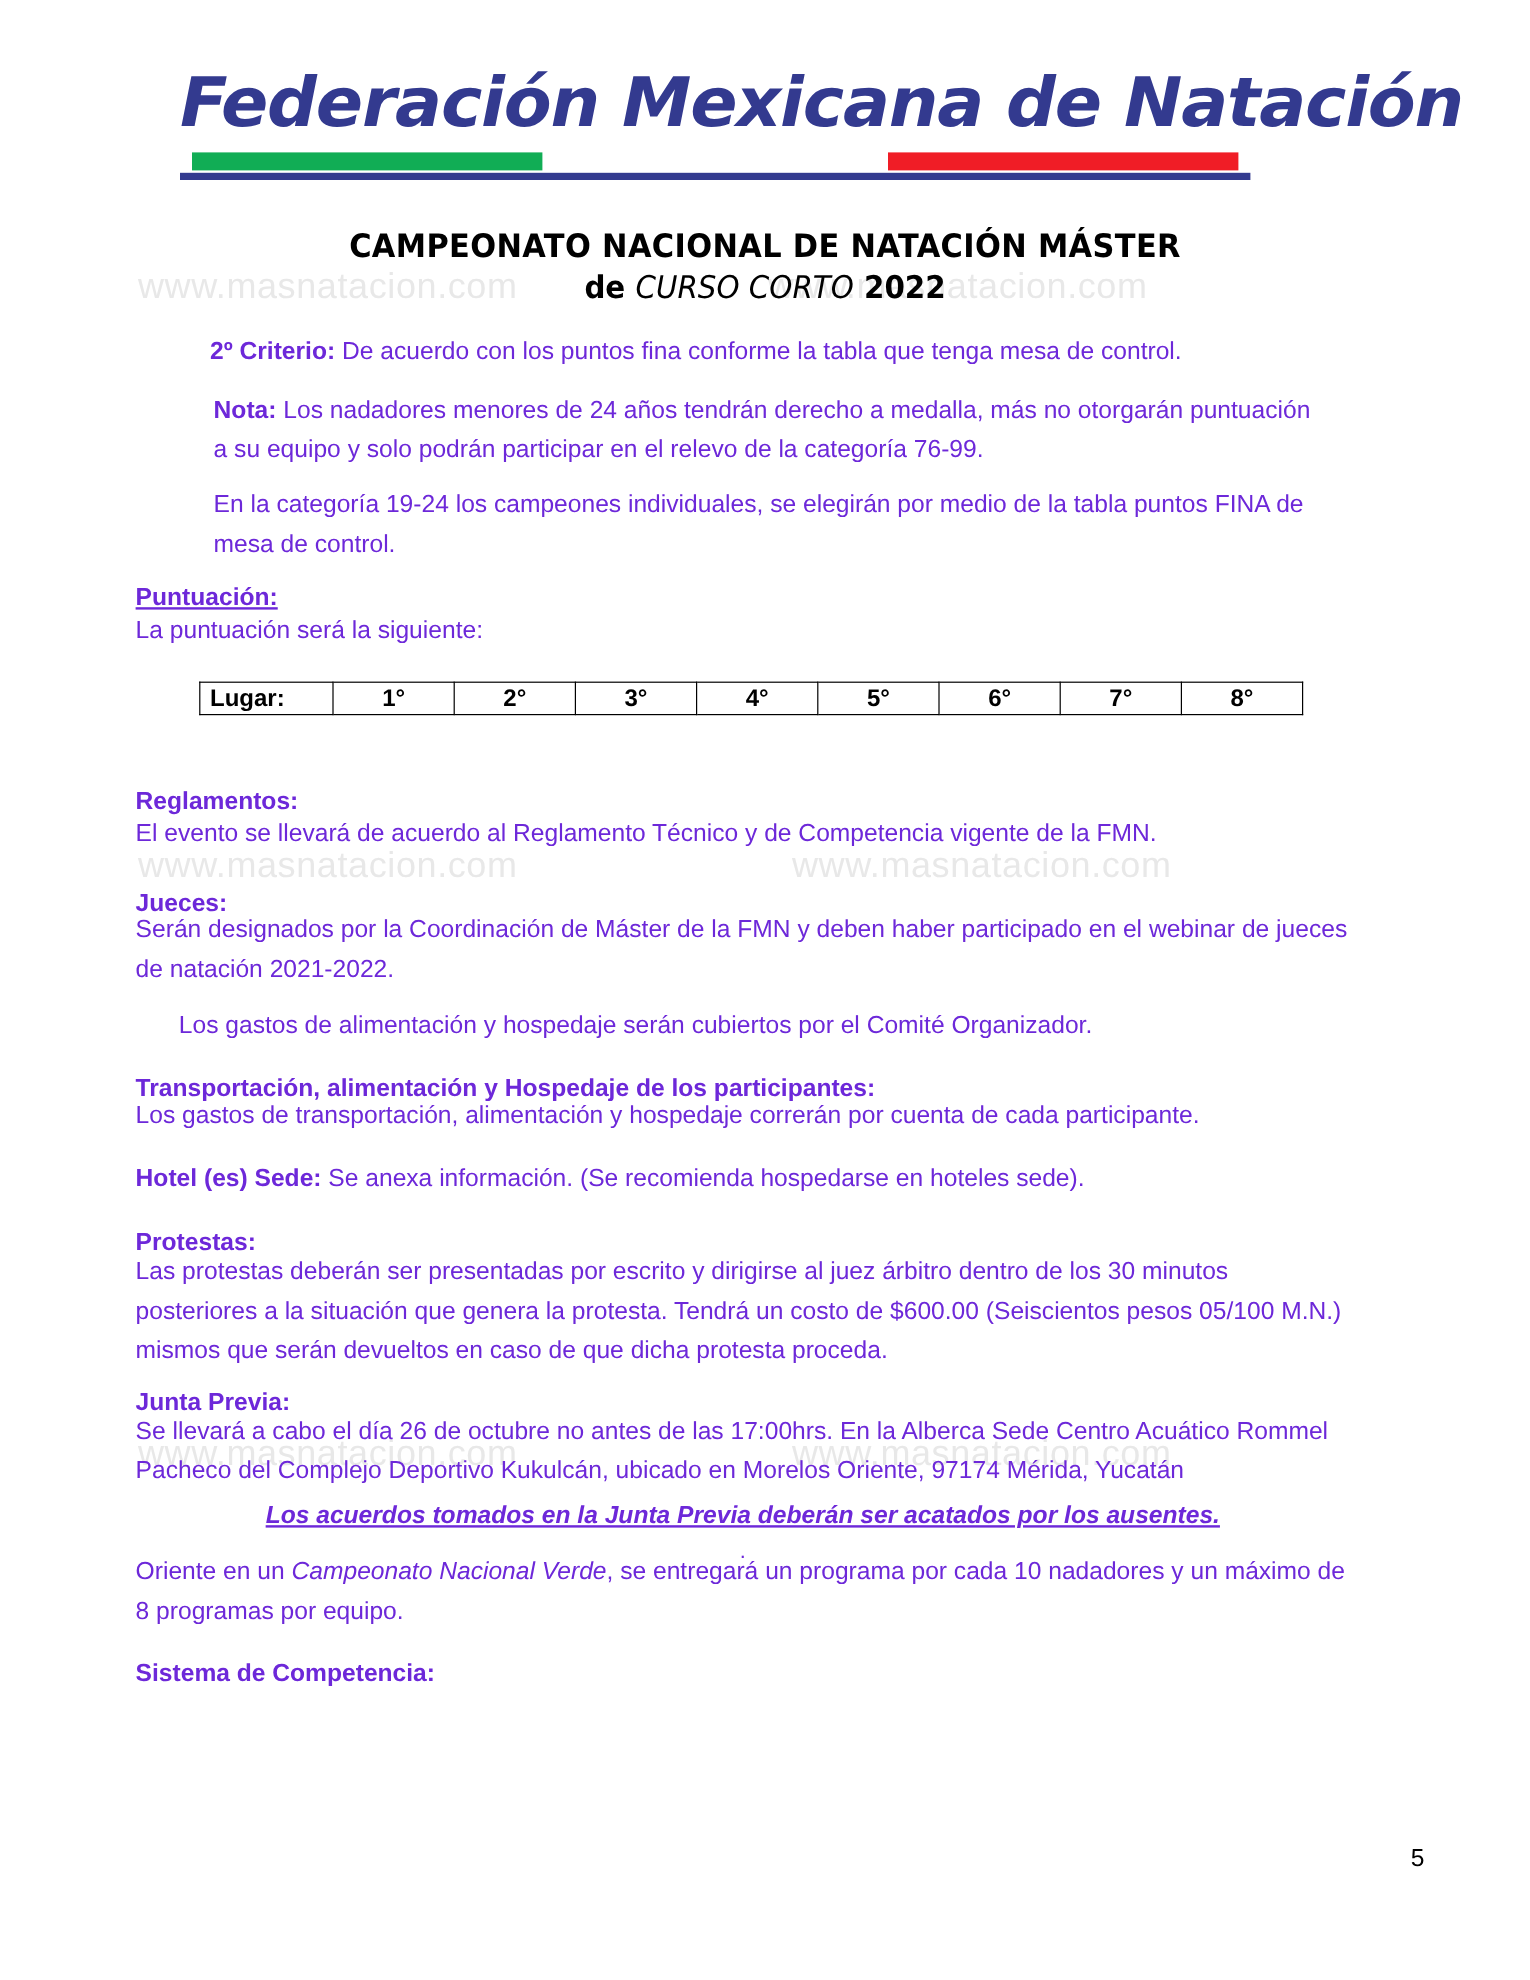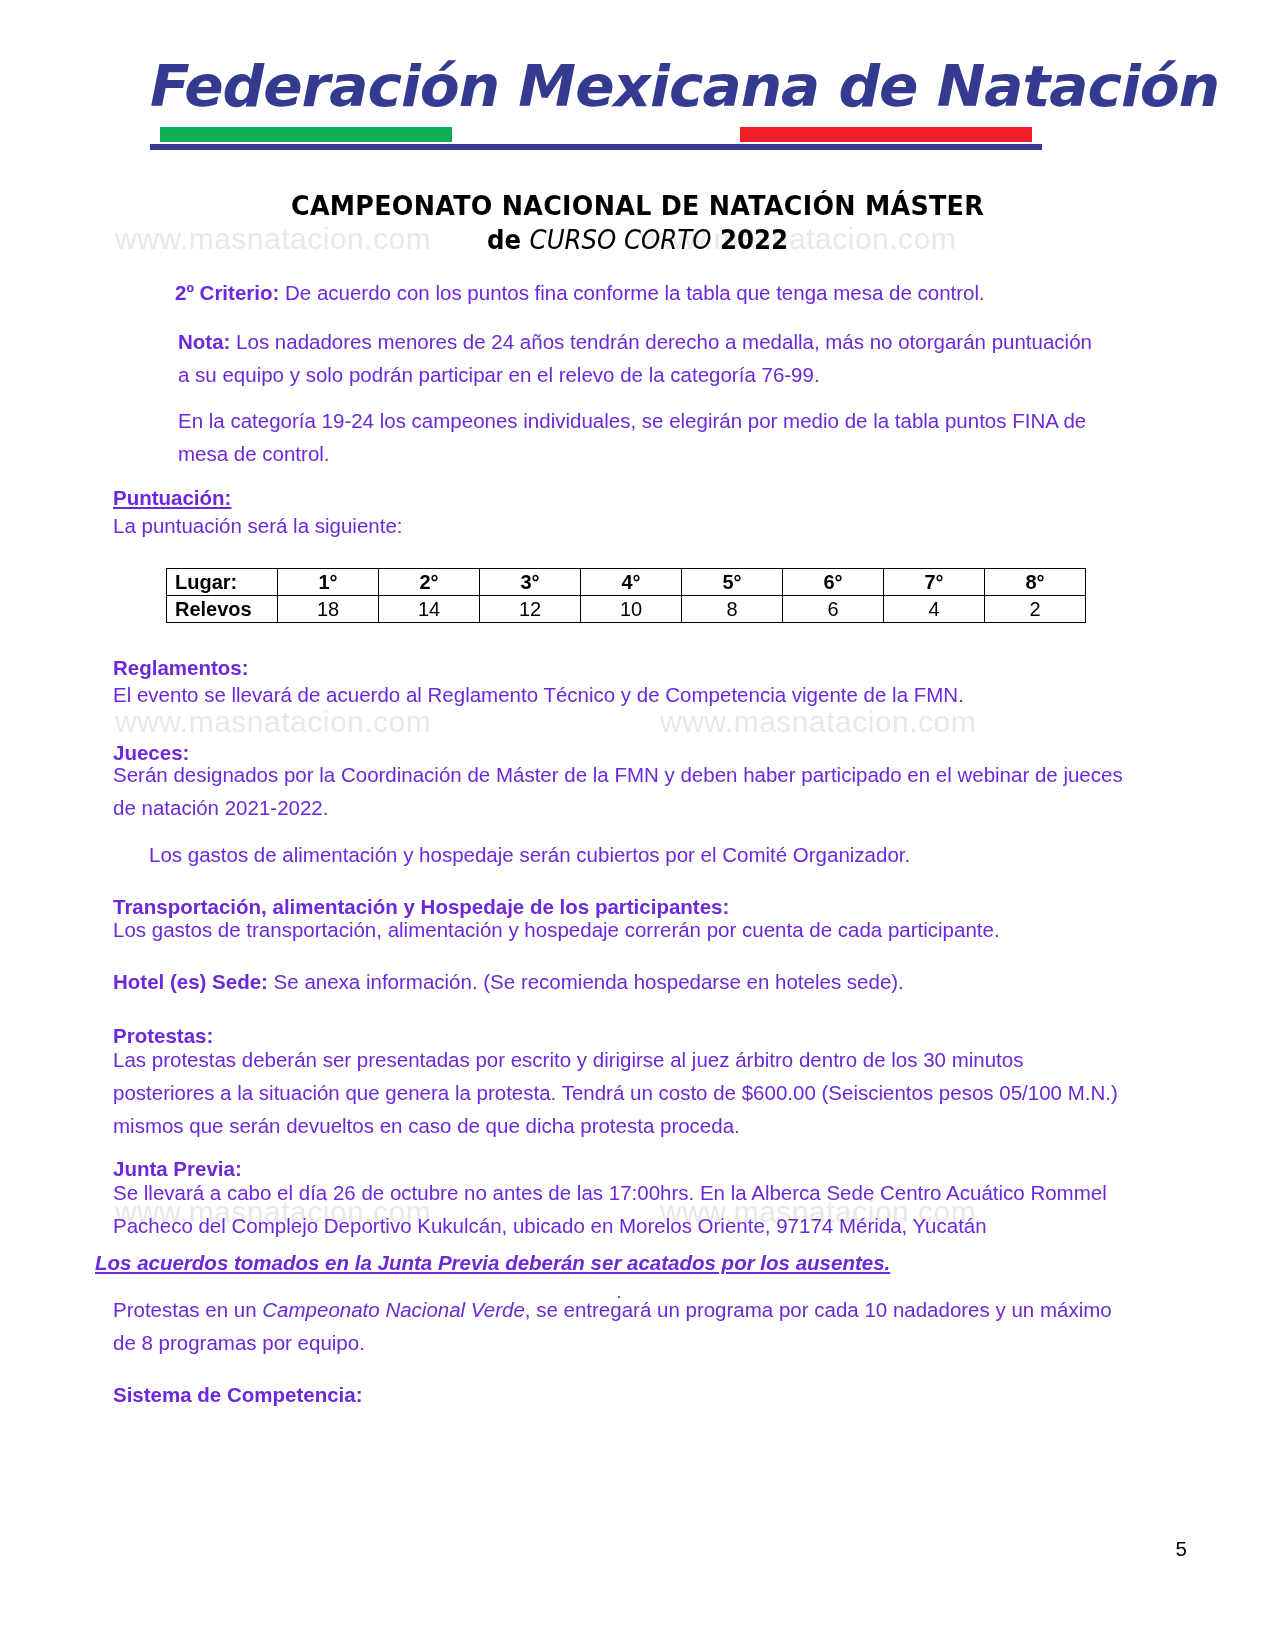--- a/index.html
+++ b/index.html
@@ -134,21 +134,21 @@
   .h-jueces      { top: 736px; left: 113px; }
   .p-jueces      { top: 758px; left: 113px; width: 1012px; }
   .p-gastos      { top: 838px; left: 113px; margin-left: 36px; }
   .h-transporte  { top: 890px; left: 113px; }
   .p-transporte  { top: 913px; left: 113px; }
   .p-hotel       { top: 965px; left: 113px; }
   .h-protestas   { top: 1019px; left: 113px; }
   .p-protestas   { top: 1043px; left: 113px; width: 1012px; }
   .h-junta       { top: 1152px; left: 113px; }
   .p-junta       { top: 1176px; left: 113px; width: 1012px; }
-  .p-acuerdos    { top: 1246px; left: 95px; width: 1012px; }
+  .p-acuerdos    { top: 1246px; left: 113px; width: 1012px; text-align: center; }
   .p-dot         { top: 1276px; left: 113px; width: 1012px; text-align: center; font-size: 18px; }
   .p-verde       { top: 1293px; left: 113px; width: 1012px; }
   .h-sistema     { top: 1378px; left: 113px; }
 
   
   .score-table {
     position: absolute;
     left: 166px;
     top: 568px;
     border-collapse: collapse;
@@ -230,31 +230,20 @@
           <td class="datacell">2°</td>
           <td class="datacell">3°</td>
           <td class="datacell">4°</td>
           <td class="datacell">5°</td>
           <td class="datacell">6°</td>
           <td class="datacell">7°</td>
           <td class="datacell">8°</td>
         </tr>
       </thead>
       <tbody>
-        <tr>
-          <td class="rowhead">Relevos</td>
-          <td class="datacell">18</td>
-          <td class="datacell">14</td>
-          <td class="datacell">12</td>
-          <td class="datacell">10</td>
-          <td class="datacell">8</td>
-          <td class="datacell">6</td>
-          <td class="datacell">4</td>
-          <td class="datacell">2</td>
-        </tr>
       </tbody>
     </table>
 
     <div class="body-text h-reglamentos b">Reglamentos:</div>
     <div class="body-text p-reglamentos">El evento se llevará de acuerdo al Reglamento Técnico y de Competencia vigente de la FMN.</div>
 
     <div class="body-text h-jueces b">Jueces:</div>
     <div class="body-text p-jueces">Serán designados por la Coordinación de Máster de la FMN y deben haber participado en el webinar de jueces de natación 2021-2022.</div>
 
     <div class="body-text p-gastos">Los gastos de alimentación y hospedaje serán cubiertos por el Comité Organizador.</div>
@@ -272,21 +261,21 @@
     <div class="body-text h-junta b">Junta Previa:</div>
     <div class="body-text p-junta">Se llevará a cabo el día 26 de octubre no antes de las 17:00hrs. En la Alberca Sede Centro Acuático Rommel Pacheco del Complejo Deportivo Kukulcán, ubicado en Morelos Oriente, 97174 Mérida, Yucatán</div>
 
     <div class="body-text p-acuerdos">
       <span class="b i u">Los acuerdos tomados en la Junta Previa deberán ser acatados por los ausentes.</span>
     </div>
 
     <div class="body-text p-dot">.</div>
 
     <div class="body-text p-verde">
-      <span>Protestas en un </span><span class="i">Campeonato Nacional Verde</span><span>, se entregará un programa por cada 10 nadadores y un máximo de 8 programas por equipo.</span>
+      <span>Oriente en un </span><span class="i">Campeonato Nacional Verde</span><span>, se entregará un programa por cada 10 nadadores y un máximo de 8 programas por equipo.</span>
     </div>
 
     <div class="body-text h-sistema b">Sistema de Competencia:</div>
 
     <div class="page-number">5</div>
 
   </div>
 </div>
 
 </body></html>

